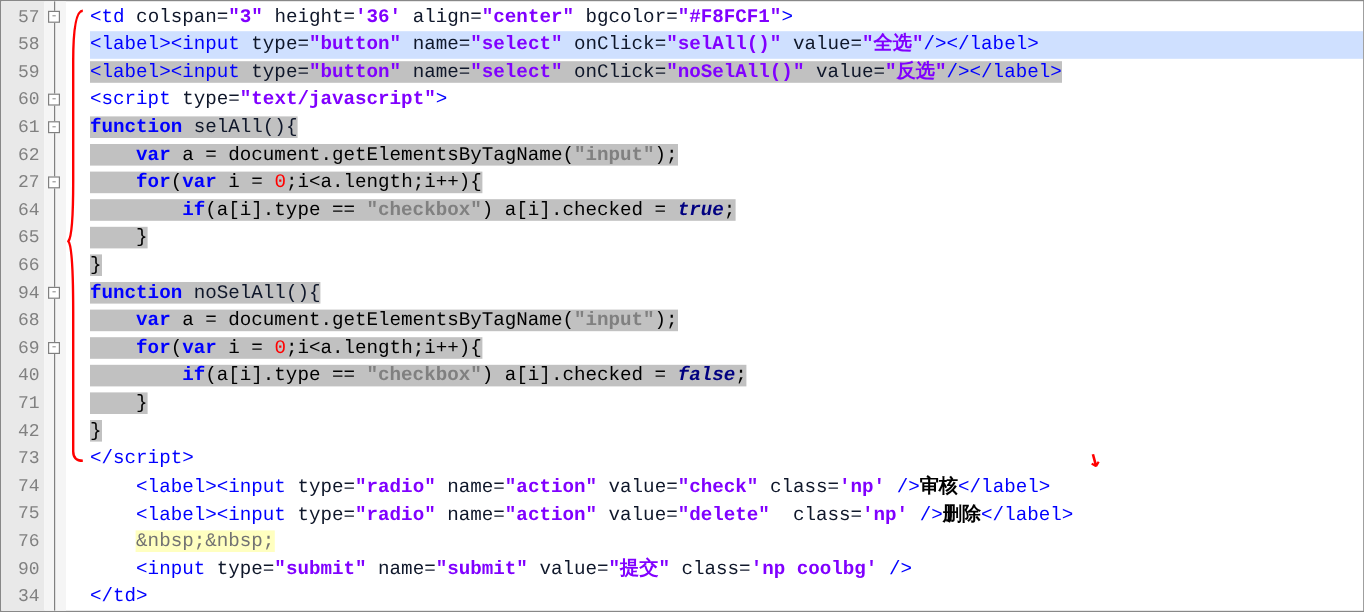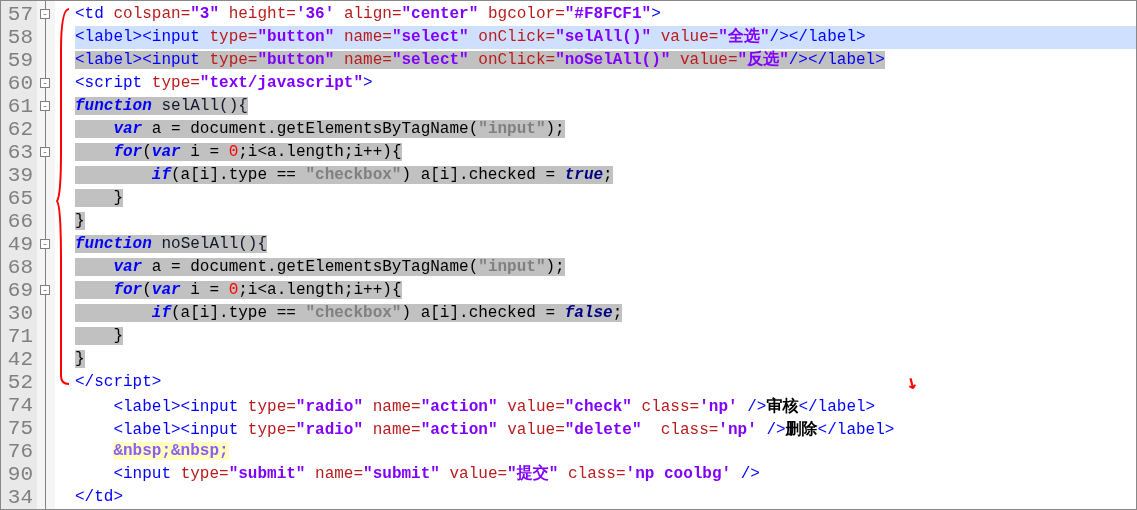--- a/index.html
+++ b/index.html
@@ -19,21 +19,21 @@
     height:100%;
   }
   .gutter{
     background:#e9e9e9;
     color:#808080;
     text-align:right;
     padding:2px 4px 0 2px;
     line-height:23px;
     width:30px;
     flex:none;
-    font-size:21px;
+    font-size:15px;
   }
   .gutter div{height:23px;}
   .fold{
     width:18px;
     flex:none;
     background:#f5f5f5;
     position:relative;
     line-height:23px;
   }
   .fold .mark{
@@ -65,60 +65,60 @@
     flex:1;
     padding:2px 0 0 0;
     line-height:23px;
     white-space:pre;
     position:relative;
   }
   .code .row{height:23px;position:relative;}
   .code .row.sel{background:#c1c1c1;}
   .code .row.sel-blue{background:#cfe0ff;}
   .tag{color:#0000ff;}
-  .attr{color:#b91c1c;}
+  .attr{color:#0f172a;}
   .str{color:#8000ff;font-weight:bold;}
   .str-g{color:#808080;font-weight:bold;}
-  .kw{color:#0000ff;font-weight:bold;font-style:italic;}
+  .kw{color:#0000ff;font-weight:bold;}
   .fn{color:#0f172a;}
   .num{color:#ff0000;}
   .bool{color:#000080;font-weight:bold;font-style:italic;text-align:center;}
   .cjk{color:#000;font-weight:bold;font-family:SimSun,"Microsoft YaHei",sans-serif;}
-  .ent{background:#ffffc0;color:#8b5cf6;font-weight:bold;}
+  .ent{background:#ffffc0;color:#737373;}
   .arrow{
     position:absolute;
     color:#ff0000;
     font-size:20px;
     font-weight:bold;
     transform:rotate(30deg);
     pointer-events:none;
   }
 </style>
 </head>
 <body>
 
 <div class="editor">
   <div class="gutter" id="gutter">
       <div>57</div>
       <div>58</div>
       <div>59</div>
       <div>60</div>
       <div>61</div>
       <div>62</div>
-      <div>63</div>
-      <div>39</div>
+      <div>27</div>
+      <div>64</div>
       <div>65</div>
       <div>66</div>
-      <div>49</div>
+      <div>94</div>
       <div>68</div>
       <div>69</div>
-      <div>30</div>
+      <div>40</div>
       <div>71</div>
       <div>42</div>
-      <div>52</div>
+      <div>73</div>
       <div>74</div>
       <div>75</div>
       <div>76</div>
       <div>90</div>
       <div>34</div>
     </div>
   <div class="fold" id="fold">
       <div class="vline" style="top: 0px; height: 508px;"></div>
       <div class="mark" style="top: 8px;">-</div>
       <div class="mark" style="top: 77px;">-</div>

